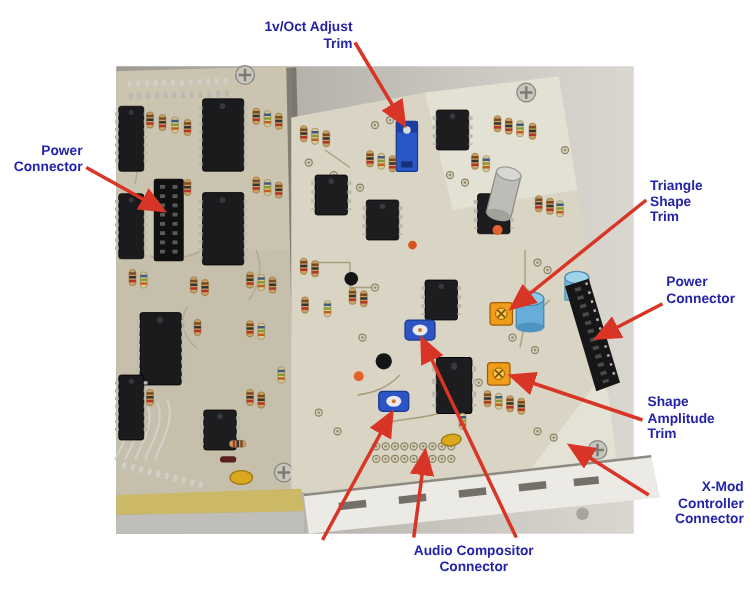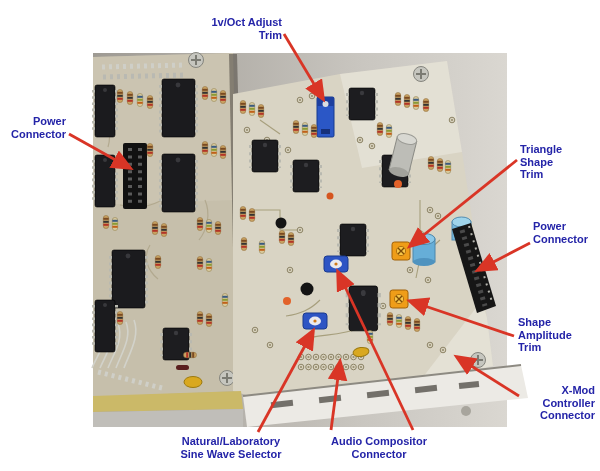--- a/index.html
+++ b/index.html
@@ -326,18 +326,16 @@
 Shape
 Trim</div>
 <div class="ann-label" style="left: 533px; top: 220px; width: 64px; text-align: left; color: rgb(36, 36, 168);">Power
 Connector</div>
 <div class="ann-label" style="left: 518px; top: 316px; width: 72px; text-align: left; color: rgb(36, 36, 168);">Shape
 Amplitude
 Trim</div>
 <div class="ann-label" style="left: 523px; top: 384px; width: 72px; text-align: right; color: rgb(36, 36, 168);">X-Mod
 Controller
 Connector</div>
-<div class="ann-label" style="left: 168px; top: 435px; width: 126px; text-align: center; color: rgb(36, 36, 168);">Natural/Laboratory
-Sine Wave Selector</div>
 <div class="ann-label" style="left: 306px; top: 435px; width: 110px; text-align: center; color: rgb(36, 36, 168); margin-left: 18px;">Audio Compositor
 Connector</div>
 
 </div>
 
 </body></html>

